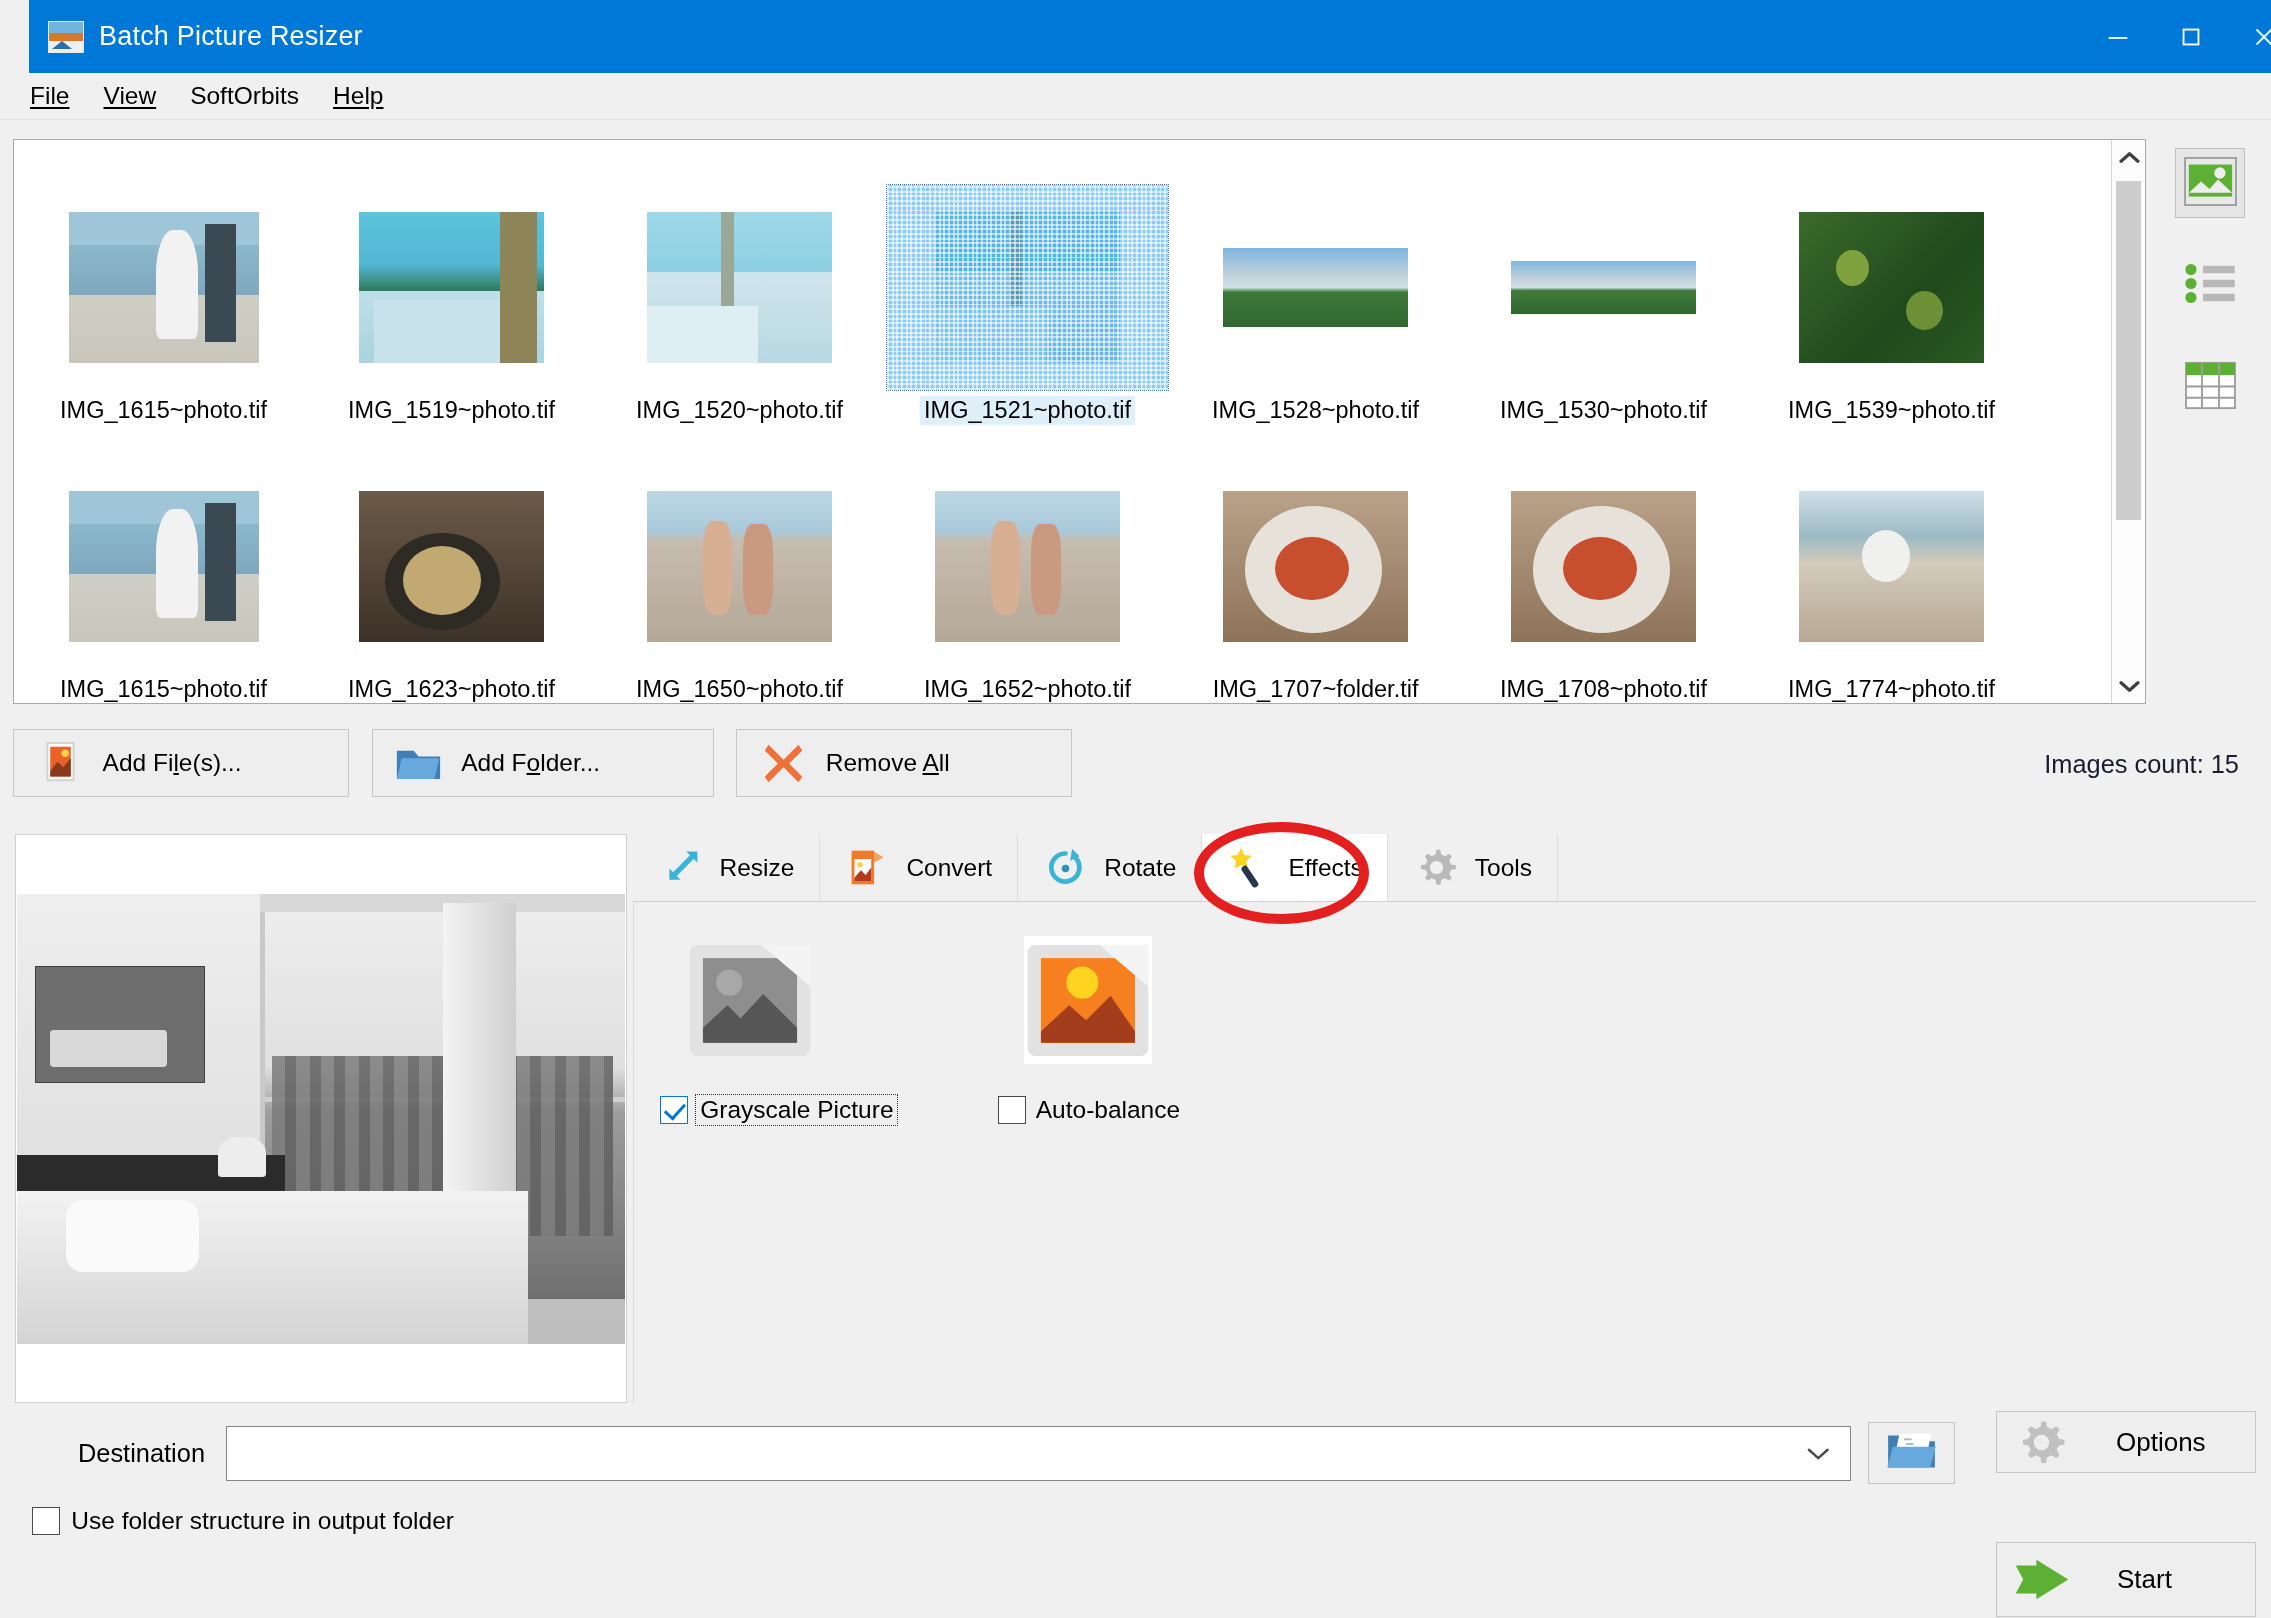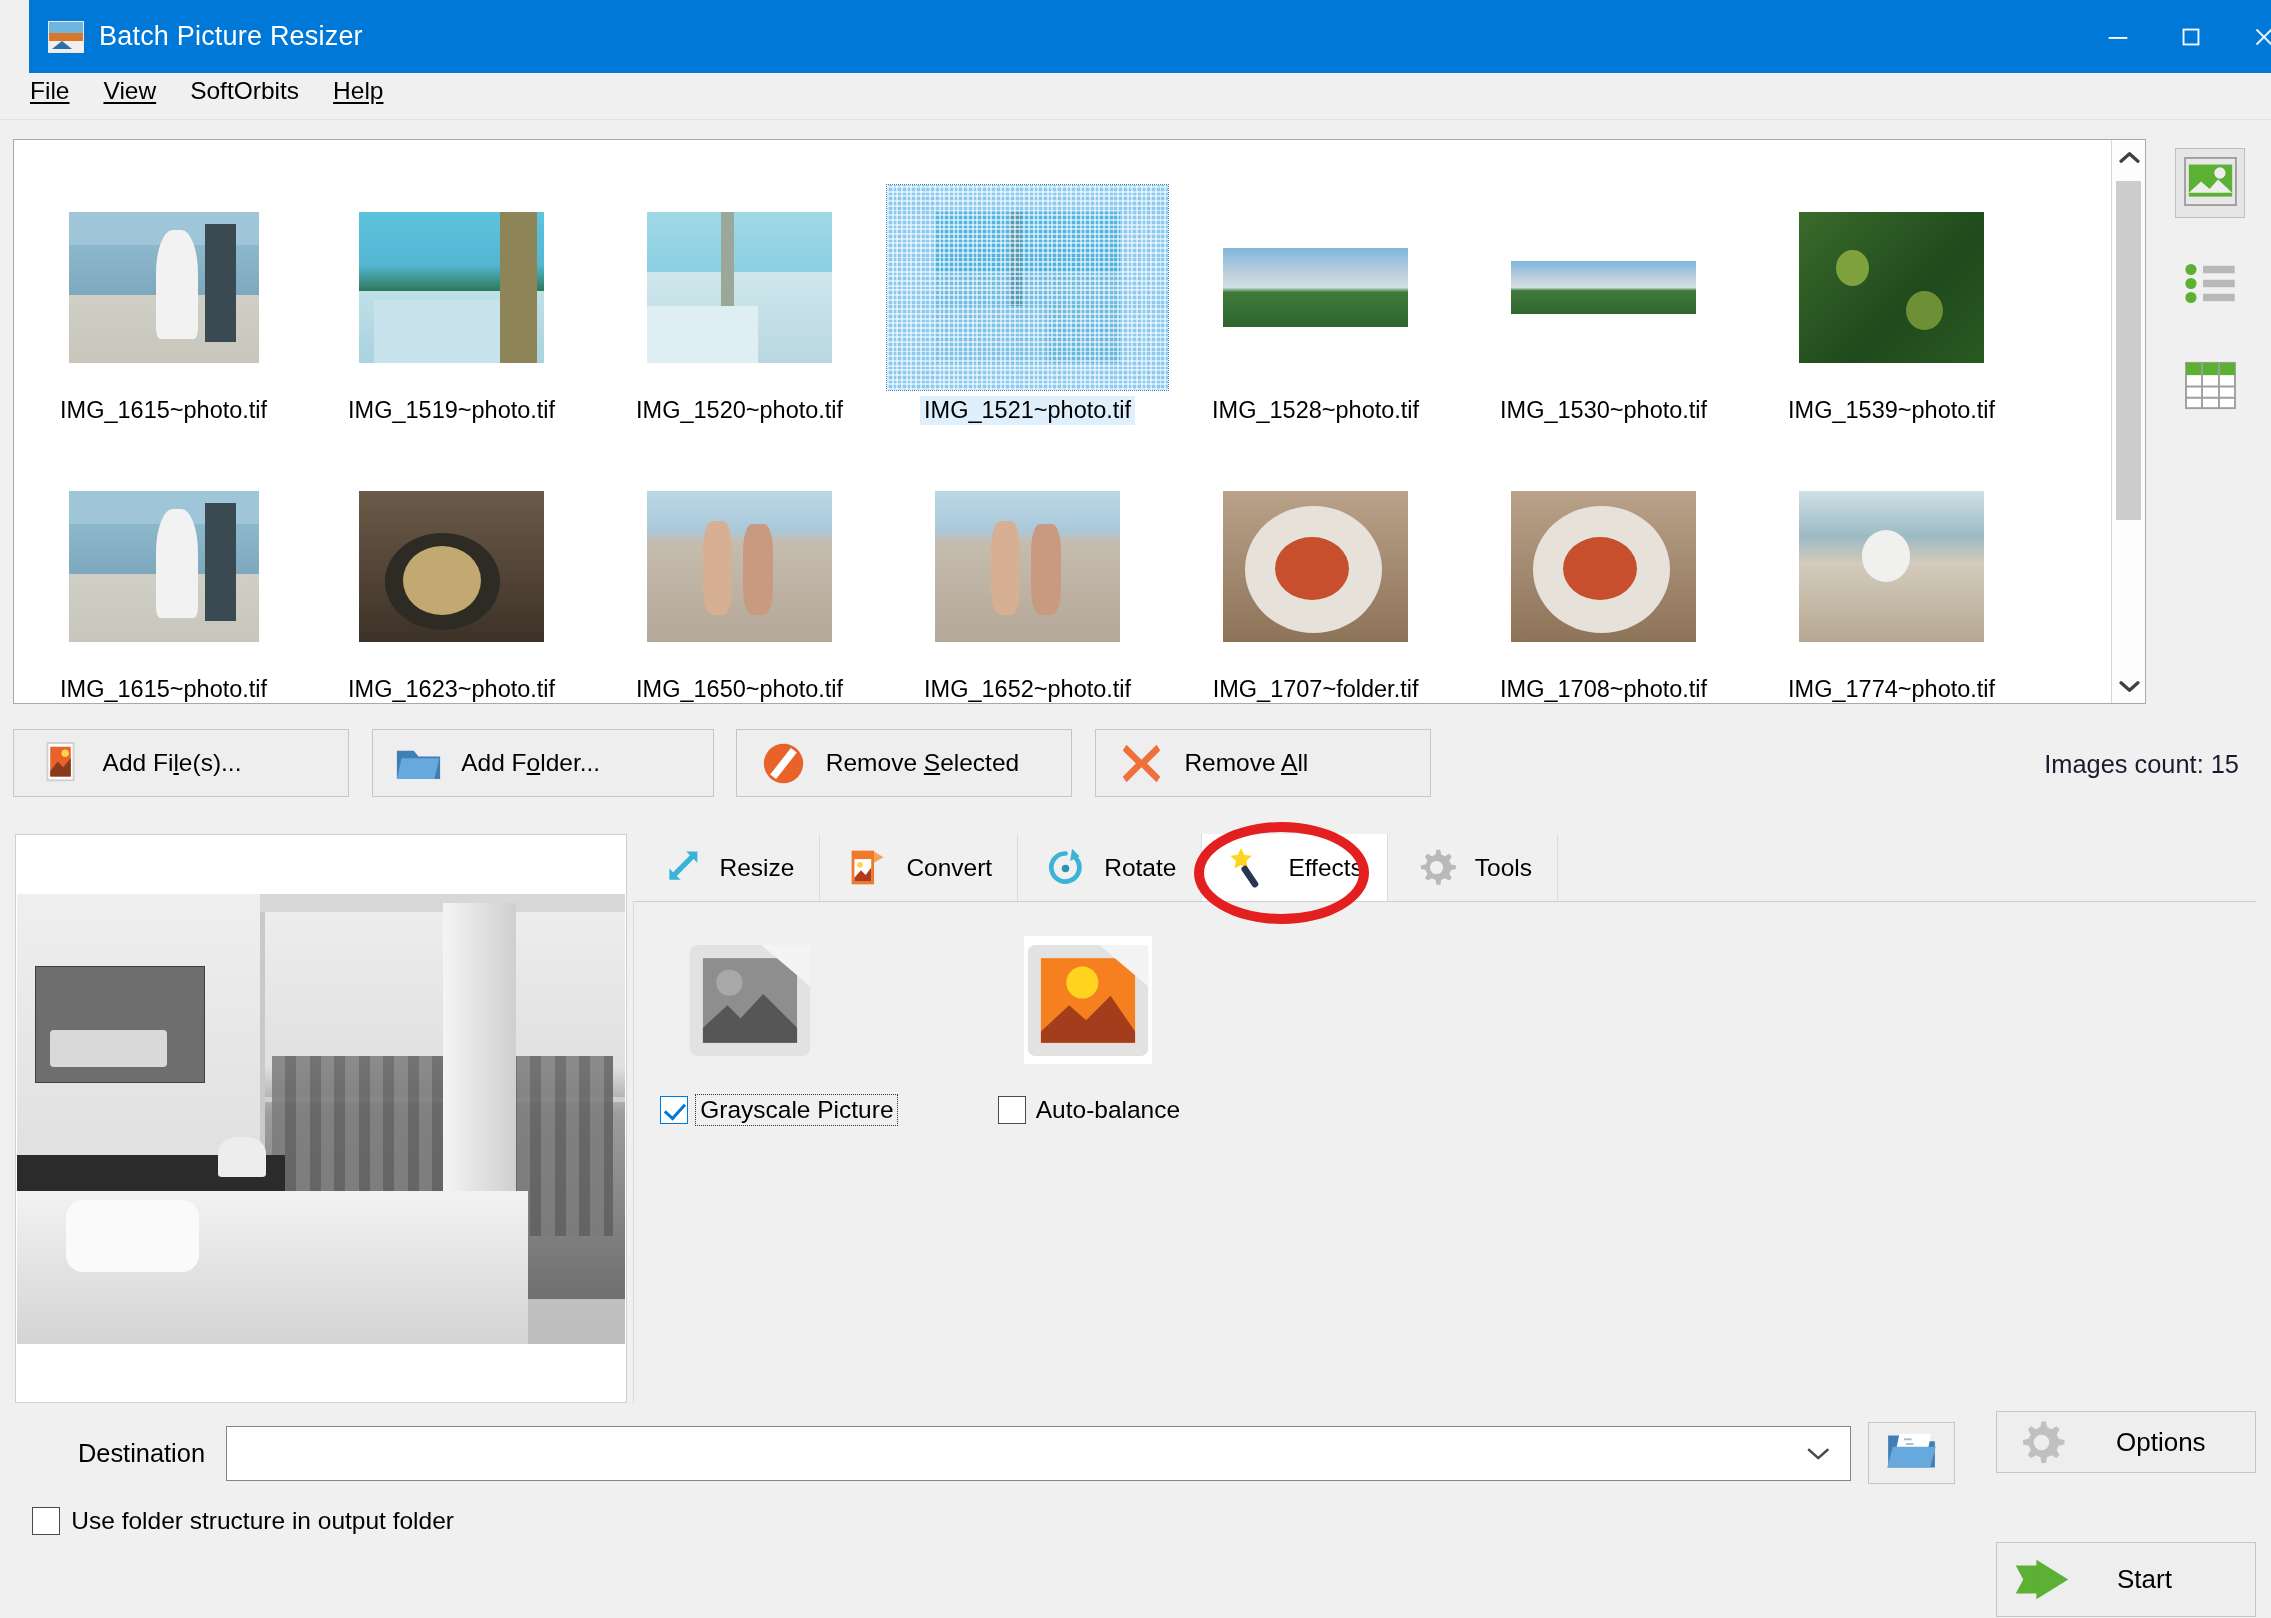--- a/index.html
+++ b/index.html
@@ -40,21 +40,21 @@
   }
   .win-btn {
     width: 73px; height: 73px;
     display: flex; align-items: center; justify-content: center;
   }
   .win-btn svg { display: block; }
 
   
   .menubar {
     height: 47px; background: #f0f0f0;
-    display: flex; 
+    display: flex; align-items: center;
     padding-left: 13px; gap: 0;
     border-bottom: 0.9px solid #e3e3e3;
   }
   .menu-item {
     font-size: 24.5px; color: #000;
     padding: 3.8px 17px;
   }
   .menu-item u { text-underline-offset: 2.8px; }
 
   
@@ -514,29 +514,20 @@
   </div>
   <div class="abtn w2">
     <span class="ico">
       <svg width="47" height="40" viewBox="0 0 50 42">
         <path d="M2 8 h18 l5 6 h23 v24 H2 Z" fill="#3f7fb5"></path>
         <path d="M7 16 h40 l-5 22 H2 Z" fill="#67a9dd"></path>
       </svg>
     </span>
     <span>Add F<u>o</u>lder...</span>
   </div>
-  <div class="abtn w3">
-    <span class="ico">
-      <svg width="45" height="45" viewBox="0 0 48 48">
-        <circle cx="24" cy="24" r="21" fill="#e8622a"></circle>
-        <rect x="20" y="6" width="8" height="36" fill="#ffffff" transform="rotate(38 24 24)"></rect>
-      </svg>
-    </span>
-    <span>Remove <u>S</u>elected</span>
-  </div>
   <div class="abtn w4">
     <span class="ico">
       <svg width="45" height="45" viewBox="0 0 48 48">
         <path d="M8 4 L24 20 L40 4 L44 10 L30 24 L44 38 L40 44 L24 28 L8 44 L4 38 L18 24 L4 10 Z" fill="#f0703a"></path>
       </svg>
     </span>
     <span>Remove <u>A</u>ll</span>
   </div>
 </div>
 <div class="count-text">Images count: 15</div>

